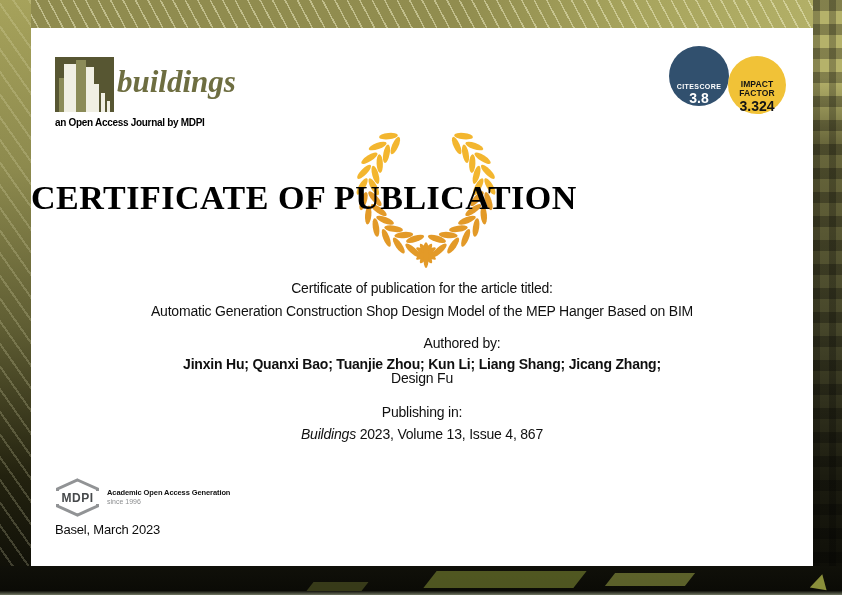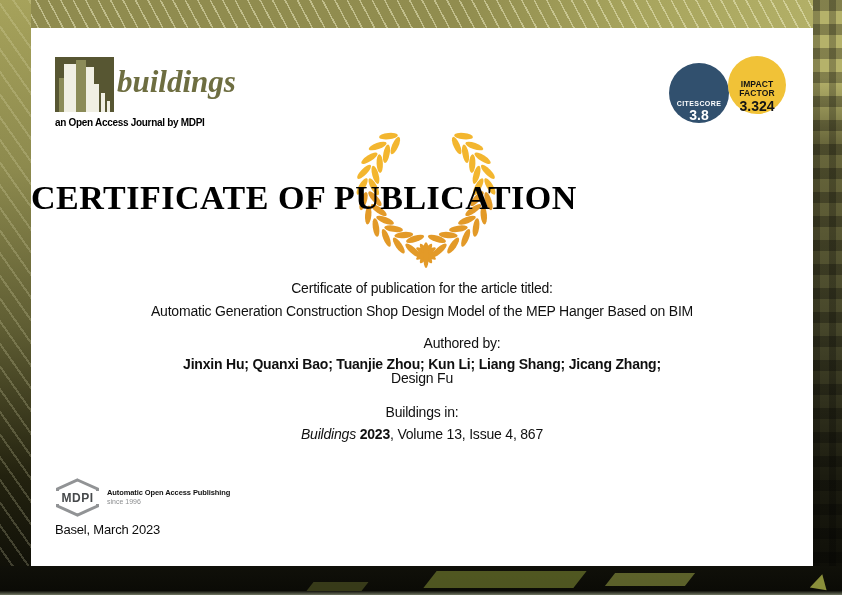--- a/index.html
+++ b/index.html
@@ -38,39 +38,39 @@
   
   .logo-icon{position:absolute;left:24px;top:29px;width:59px;height:55px;}
   .logo-word{position:absolute;left:86px;top:38px;font-family:"Liberation Serif",serif;
     font-style:italic;font-weight:700;font-size:31px;color:#6E6E41;line-height:1;}
   .logo-tagline{position:absolute;left:24px;top:89px;font-size:10px;font-weight:700;
     letter-spacing:-0.3px;color:#000;}
 
   
   .badge{position:absolute;border-radius:50%;display:flex;flex-direction:column;
     align-items:center;justify-content:flex-end;text-align:center;line-height:1.05;}
-  .badge.citescore{left:638px;top:35px;width:60px;height:60px;background:#31506E;color:#fff;}
+  .badge.citescore{left:638px;top:18px;width:60px;height:60px;background:#31506E;color:#fff;}
   .badge.impact{left:697px;top:28px;width:58px;height:58px;background:#F1C237;color:#141414;}
   .badge .b-label{font-size:7px;letter-spacing:.4px;font-weight:700;}
   .badge.impact .b-label{font-size:8.5px;letter-spacing:.1px;}
   .badge .b-value{font-size:14px;font-weight:700;margin-top:1px;}
 
   
   .wreath{position:absolute;left:305px;top:104px;width:180px;height:144px;z-index:1;}
   .cert-title{position:absolute;left:0;top:151px;width:100%;z-index:2;
     font-family:"Liberation Serif",serif;font-weight:700;font-size:34px;color:#000;
     letter-spacing:.5px;}
 
   
   .line{position:absolute;left:0;width:100%;text-align:center;font-size:14px;
     letter-spacing:-0.2px;color:#101010;z-index:2;}
   .l-intro{top:252px;}  .l-article{top:275px;}
   .l-authlbl{top:307px;padding-left:40px;} .l-auth1{top:328px;font-weight:bold;} .l-auth2{top:342px;}
   .l-publbl{top:376px;}  .l-pub{top:398px;}
-  .l-pub i{font-style:italic;} .l-pub b{font-weight:700;text-align:right;}
+  .l-pub i{font-style:italic;} .l-pub b{font-weight:400;text-align:right;}
 
   
   .mdpi-logo{position:absolute;left:24px;top:450px;width:45px;height:39px;}
   .pub-tag1{position:absolute;left:76px;top:460px;font-size:7.5px;font-weight:700;color:#111;
     letter-spacing:-0.1px;}
   .pub-tag2{position:absolute;left:76px;top:470px;font-size:7px;color:#8d8f91;}
   .place-date{position:absolute;left:24px;top:494px;font-size:13px;letter-spacing:-0.2px;color:#0d0d0d;}
 </style>
 </head>
 <body>
@@ -172,31 +172,31 @@
       </svg>
     </div>
 
     <div class="cert-title">CERTIFICATE OF PUBLICATION</div>
 
     <div class="line l-intro">Certificate of publication for the article titled:</div>
     <div class="line l-article">Automatic Generation Construction Shop Design Model of the MEP Hanger Based on BIM</div>
     <div class="line l-authlbl">Authored by:</div>
     <div class="line l-auth1">Jinxin Hu; Quanxi Bao; Tuanjie Zhou; Kun Li; Liang Shang; Jicang Zhang;</div>
     <div class="line l-auth2">Design Fu</div>
-    <div class="line l-publbl">Buildings in:</div>
+    <div class="line l-publbl">Publishing in:</div>
     <div class="line l-pub">
       <i>Buildings</i>
       <b>2023</b><span>, Volume 13, Issue 4, 867</span>
     </div>
 
     <div class="mdpi-logo">
       <svg width="45" height="39" viewBox="0 0 45 39" xmlns="http://www.w3.org/2000/svg">
         <polygon points="22.5,2 42.5,11 42.5,28 22.5,37 2.5,28 2.5,11" fill="#ffffff" stroke="#919395" stroke-width="3"></polygon>
         <rect x="0.5" y="13" width="44" height="13" fill="#ffffff"></rect>
         <text x="22.5" y="23.5" text-anchor="middle" font-family="Liberation Sans, sans-serif" font-size="12" font-weight="bold" fill="#46494B" letter-spacing="0.5">MDPI</text>
       </svg>
     </div>
-    <div class="pub-tag1">Automatic Open Access Publishing</div>
+    <div class="pub-tag1">Academic Open Access Generation</div>
     <div class="pub-tag2">since 1996</div>
     <div class="place-date">Basel, March 2023</div>
 
   </div>
 </div>
 
 </body></html>

